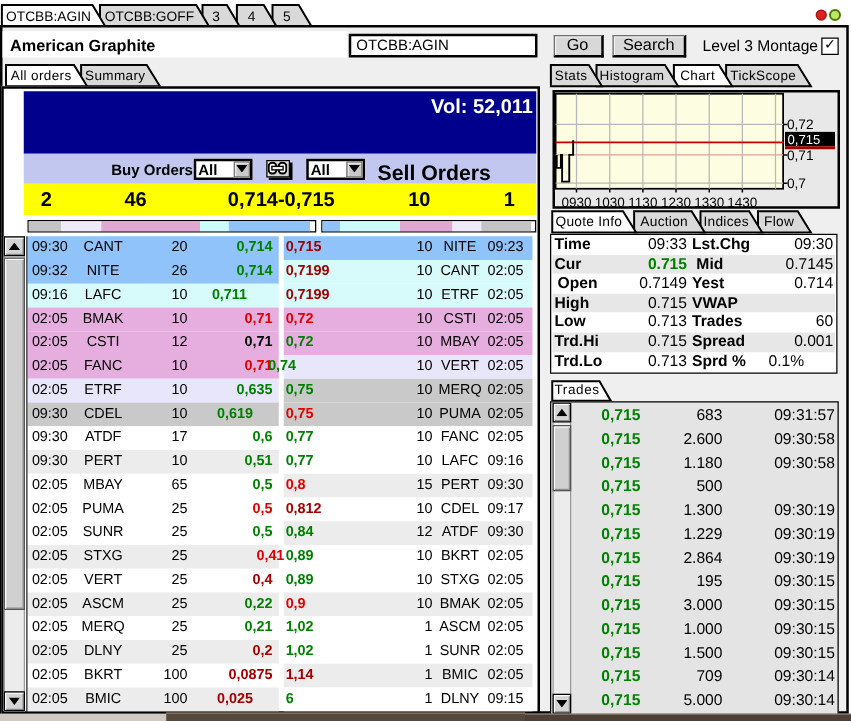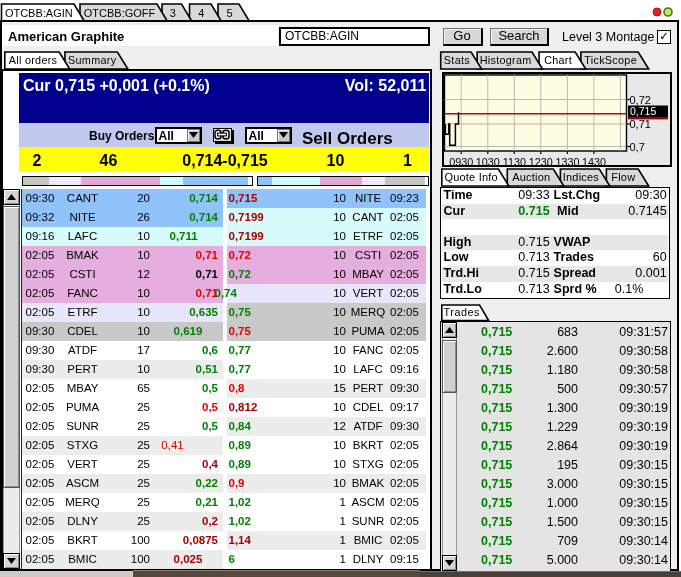--- a/index.html
+++ b/index.html
@@ -42,21 +42,20 @@
       <polygon points="101.1,18 101.1,1 137.2,1 147.7,18" fill="#ffffff" stroke="#000" stroke-width="1.6"></polygon>
       <polygon points="39.2,18 39.2,1 94.0,1 104.5,18" fill="#d9d9d9" stroke="#000" stroke-width="1.6"></polygon>
       <polygon points="2.7,18 2.7,1 33.1,1 43.6,18" fill="#d9d9d9" stroke="#000" stroke-width="1.6"></polygon>
       <text x="18.9" y="13.0" font-family="Liberation Sans" font-size="10.8" letter-spacing="0.3" text-anchor="middle" fill="#000">Stats</text>
       <text x="67.6" y="13.0" font-family="Liberation Sans" font-size="10.8" letter-spacing="0.3" text-anchor="middle" fill="#000">Histogram</text>
       <text x="120.1" y="13.0" font-family="Liberation Sans" font-size="10.8" letter-spacing="0.3" text-anchor="middle" fill="#000">Chart</text>
       <text x="172.6" y="13.0" font-family="Liberation Sans" font-size="10.8" letter-spacing="0.3" text-anchor="middle" fill="#000">TickScope</text>
     </svg>
 <div class="abs" style="left:1px;top:69px;width:431px;height:502px;border:2px solid #000;background:#fff"></div>
 <div class="abs" style="left:19px;top:73px;width:410px;height:50px;background:#00008c"></div>
-<div class="abs" style="left:23px;top:76.5px;font-size:16px;font-weight:bold;color:#fff">Cur 0,715 +0,001 (+0.1%)</div>
 <div class="abs" style="left:19px;top:76.5px;width:407.4px;font-size:16px;font-weight:bold;color:#fff;text-align:right">Vol: 52,011</div>
 <div class="abs" style="left:19px;top:123px;width:410px;height:24px;background:#c1c7ef"></div>
 <div class="abs" style="left:89px;top:129px;font-size:12px;font-weight:bold">Buy Orders</div>
 <div class="abs" style="left:302px;top:129px;font-size:17px;font-weight:bold">Sell Orders</div>
 <div class="abs" style="left:155px;top:127px;width:47px;height:16.5px;background:#fff;border:2px solid #000"></div>
 <div class="abs" style="left:158.5px;top:128.5px;font-size:12px;font-weight:bold">All</div>
 <div class="abs" style="left:187px;top:129px;width:13px;height:12.5px;background:#c9c9c9;border:1px solid #777;box-shadow:inset 1px 1px 0 #eee;display:flex;align-items:center;justify-content:center">
       <svg width="9" height="6" viewBox="0 0 9 6">
         <polygon points="0,0 9,0 4.5,6" fill="#000"></polygon>
       </svg>
@@ -251,21 +250,21 @@
 <span style="position:absolute;left:274.5px;width:50px;text-align:right">12</span>
 <span style="position:absolute;left:321.5px;width:50px;text-align:center">ATDF</span>
 <span style="position:absolute;left:368.5px">09:30</span>
 </div>
 <div style="position:absolute;left:0;top:247px;width:404.5px;height:19px;line-height:19px">
 <div style="position:absolute;left:0;width:201px;height:19px;background:#ececec"></div>
 <div style="position:absolute;left:205px;width:199.5px;height:19px;background:#ffffff"></div>
 <span style="position:absolute;left:4px">02:05</span>
 <span style="position:absolute;left:38.5px;width:45px;text-align:center">STXG</span>
 <span style="position:absolute;left:88.5px;width:40px;text-align:right">25</span>
-<span style="position:absolute;left:121px;width:60px;text-align:center;font-weight:normal;color:#e00000">0,41</span>
+<span style="position:absolute;left:146px;width:60px;text-align:right;font-weight:bold;color:#e00000">0,41</span>
 <span style="position:absolute;left:207px;font-weight:bold;color:#008000">0,89</span>
 <span style="position:absolute;left:274.5px;width:50px;text-align:right">10</span>
 <span style="position:absolute;left:321.5px;width:50px;text-align:center">BKRT</span>
 <span style="position:absolute;left:368.5px">02:05</span>
 </div>
 <div style="position:absolute;left:0;top:266px;width:404.5px;height:19px;line-height:19px">
 <div style="position:absolute;left:0;width:201px;height:19px;background:#ffffff"></div>
 <div style="position:absolute;left:205px;width:199.5px;height:19px;background:#ffffff"></div>
 <span style="position:absolute;left:4px">02:05</span>
 <span style="position:absolute;left:38.5px;width:45px;text-align:center">VERT</span>
@@ -404,20 +403,26 @@
 <span style="position:absolute;left:40px;width:68px;text-align:right;color:#000;">09:33</span>
 <span style="position:absolute;left:112px;font-weight:bold">Lst.Chg</span>
 <span style="position:absolute;left:150px;width:75px;text-align:right">09:30</span>
 </div>
 <div style="position:absolute;left:0;top:15.6px;width:226.8px;height:15.6px;line-height:15.6px;background:#e7e7e7">
 <span style="position:absolute;left:2px;font-weight:bold">Cur</span>
 <span style="position:absolute;left:40px;width:68px;text-align:right;color:#008000;font-weight:bold">0.715</span>
 <span style="position:absolute;left:115.5px;font-weight:bold">Mid</span>
 <span style="position:absolute;left:150px;width:75px;text-align:right">0.7145</span>
 </div>
+<div style="position:absolute;left:0;top:31.2px;width:226.8px;height:15.6px;line-height:15.6px;background:#fff">
+<span style="position:absolute;left:4.5px;font-weight:bold">Open</span>
+<span style="position:absolute;left:40px;width:68px;text-align:right;color:#000;">0.7149</span>
+<span style="position:absolute;left:112px;font-weight:bold">Yest</span>
+<span style="position:absolute;left:150px;width:75px;text-align:right">0.714</span>
+</div>
 <div style="position:absolute;left:0;top:46.8px;width:226.8px;height:15.6px;line-height:15.6px;background:#e7e7e7">
 <span style="position:absolute;left:2px;font-weight:bold">High</span>
 <span style="position:absolute;left:40px;width:68px;text-align:right;color:#000;">0.715</span>
 <span style="position:absolute;left:112px;font-weight:bold">VWAP</span>
 <span style="position:absolute;left:150px;width:75px;text-align:right"></span>
 </div>
 <div style="position:absolute;left:0;top:62.4px;width:226.8px;height:15.6px;line-height:15.6px;background:#fff">
 <span style="position:absolute;left:2px;font-weight:bold">Low</span>
 <span style="position:absolute;left:40px;width:68px;text-align:right;color:#000;">0.713</span>
 <span style="position:absolute;left:112px;font-weight:bold">Trades</span>
@@ -453,21 +458,20 @@
 <span style="position:absolute;left:120px;width:90px;text-align:right">09:30:58</span>
 </div>
 <div style="position:absolute;left:0;top:38px;width:211px;height:19px;line-height:19px">
 <span style="position:absolute;left:23px;font-weight:bold;color:#008000">0,715</span>
 <span style="position:absolute;left:60px;width:60px;text-align:right">1.180</span>
 <span style="position:absolute;left:120px;width:90px;text-align:right">09:30:58</span>
 </div>
 <div style="position:absolute;left:0;top:57px;width:211px;height:19px;line-height:19px">
 <span style="position:absolute;left:23px;font-weight:bold;color:#008000">0,715</span>
 <span style="position:absolute;left:60px;width:60px;text-align:right">500</span>
-<span style="position:absolute;left:120px;width:90px;text-align:right">09:30:57</span>
 </div>
 <div style="position:absolute;left:0;top:76px;width:211px;height:19px;line-height:19px">
 <span style="position:absolute;left:23px;font-weight:bold;color:#008000">0,715</span>
 <span style="position:absolute;left:60px;width:60px;text-align:right">1.300</span>
 <span style="position:absolute;left:120px;width:90px;text-align:right">09:30:19</span>
 </div>
 <div style="position:absolute;left:0;top:95px;width:211px;height:19px;line-height:19px">
 <span style="position:absolute;left:23px;font-weight:bold;color:#008000">0,715</span>
 <span style="position:absolute;left:60px;width:60px;text-align:right">1.229</span>
 <span style="position:absolute;left:120px;width:90px;text-align:right">09:30:19</span>

